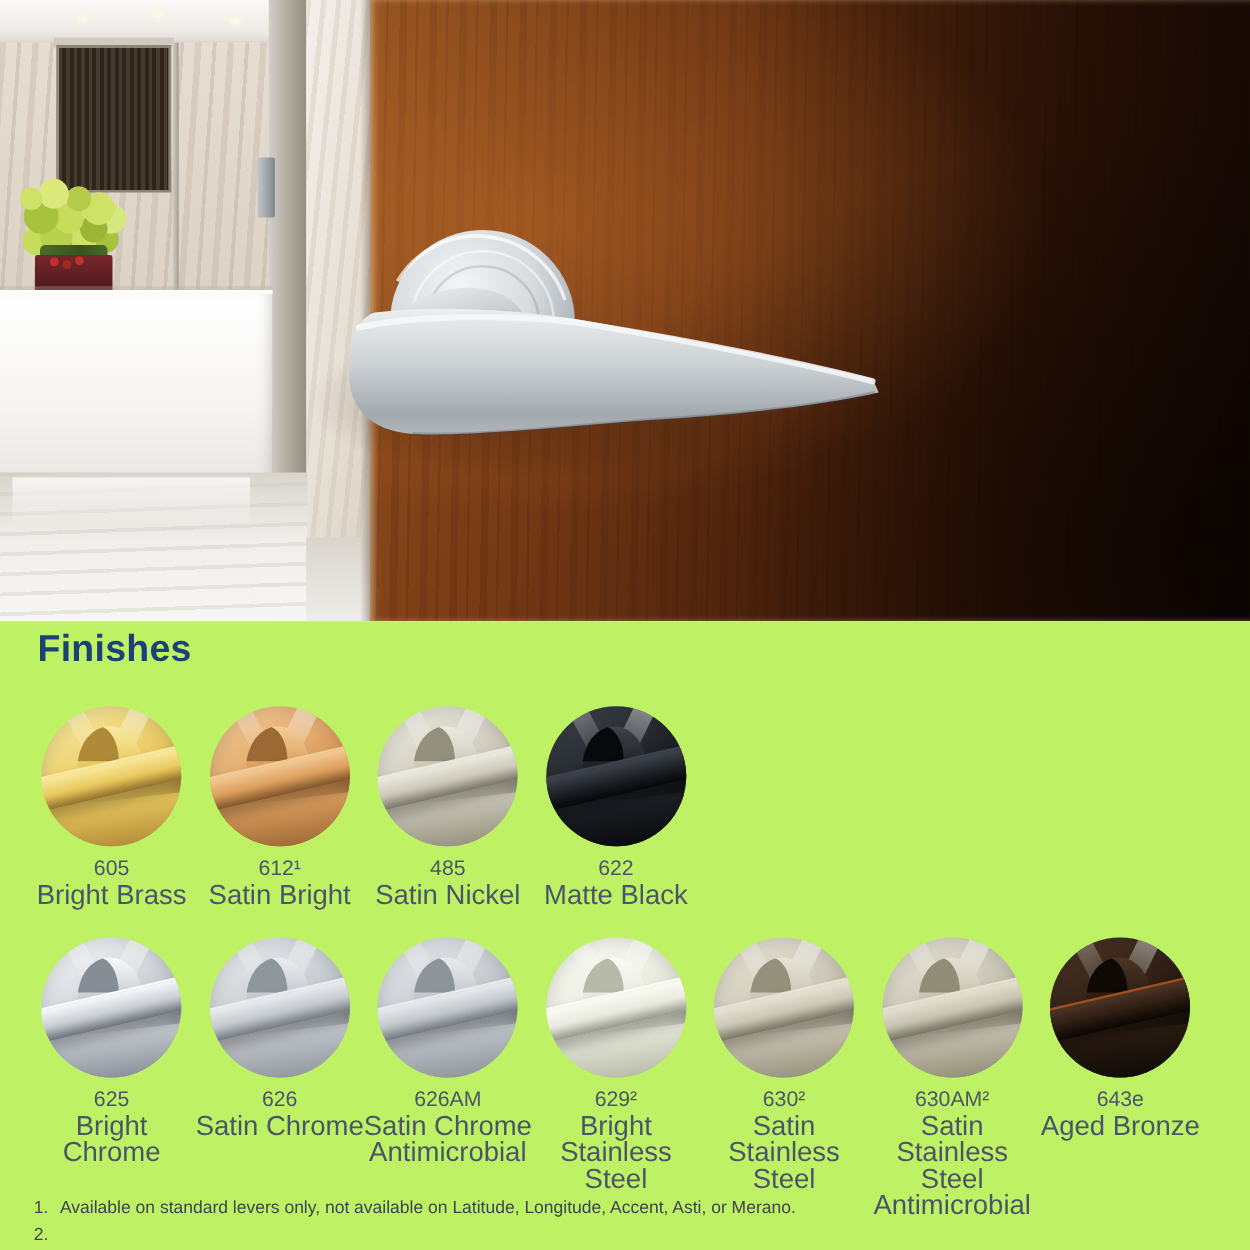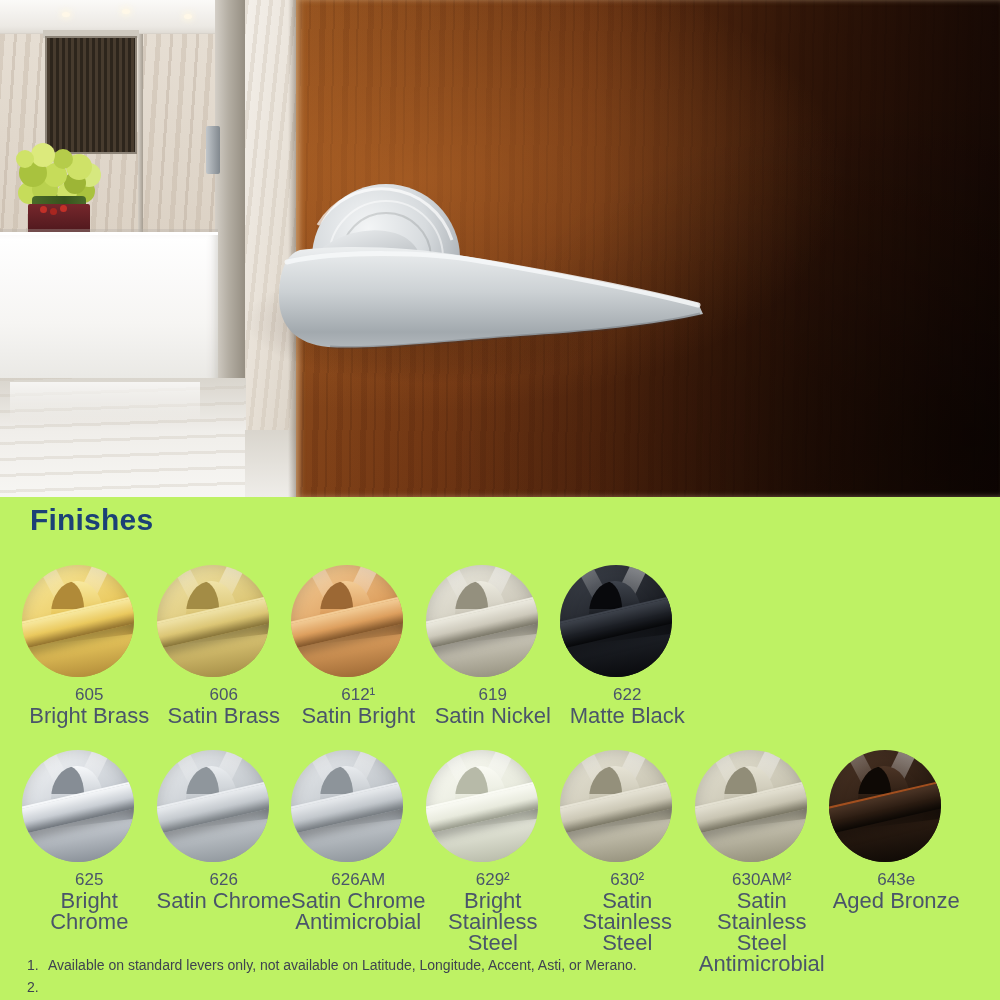--- a/index.html
+++ b/index.html
@@ -69,21 +69,21 @@
 
   .lever-svg { position:absolute; left:0; top:0; width:1000px; height:497px; pointer-events:none; }
 
   
   .finishes { position:absolute; left:0; top:497px; width:1000px; height:632px; background:#bef264; }
   .finishes-heading { position:absolute; left:30px; top:6px; font-size:30px; font-weight:bold;
     color:#1c4176; letter-spacing:.2px; }
 
   .swatch-row { position:absolute; left:0; width:1000px; display:flex; padding-left:22px; }
   .row-0 { top:68px; } .row-1 { top:253px; }
-  .cell { flex:0 0 134.5px; display:flex; flex-direction:column; }
+  .cell { flex:0 0 134.5px; display:flex; flex-direction:column; align-items:center; }
   .circle { position:relative; width:112px; height:112px; border-radius:50%; overflow:hidden;
     box-shadow: inset 0 0 16px rgba(0,0,0,.18); }
   .circle > div { position:absolute; }
   .ray  { top:-8%; left:54%; width:15%; height:58%; transform:rotate(26deg);
     background:linear-gradient(rgba(255,255,255,.5), rgba(255,255,255,0)); }
   .ray2 { top:-6%; left:24%; width:13%; height:50%; transform:rotate(-28deg);
     background:linear-gradient(rgba(255,255,255,.35), rgba(255,255,255,0)); }
   .arch { left:26%; top:14%; width:46%; height:30%; border-radius:50% 50% 0 0 / 100% 100% 0 0; overflow:hidden; }
   .hole { left:18%; top:30%; width:64%; height:85%; border-radius:50% 50% 0 0 / 100% 100% 0 0; }
   .band { left:-25%; top:39%; width:150%; height:24%; transform:rotate(-13deg);
@@ -175,33 +175,20 @@
               <div class="belly" style="background: linear-gradient(rgb(234, 201, 94), rgb(176, 138, 56));"></div>
               <div class="arch" style="background: linear-gradient(rgb(248, 233, 160), rgb(234, 201, 94));">
                 <div class="hole" style="background: rgb(176, 138, 56);"></div>
               </div>
               <div class="band" style="background: linear-gradient(rgb(248, 233, 160) 0%, rgb(234, 201, 94) 55%, rgb(176, 138, 56) 100%); border-top: 2px solid rgb(248, 233, 160);"></div>
             </div>
             <div class="code">605</div>
             <div class="fname">Bright Brass</div>
           </div>
           <div class="cell">
-            <div class="circle" style="background: linear-gradient(150deg, rgb(240, 227, 168) 5%, rgb(220, 198, 117) 52%, rgb(163, 140, 69) 100%);">
-              <div class="ray"></div>
-              <div class="ray2"></div>
-              <div class="belly" style="background: linear-gradient(rgb(220, 198, 117), rgb(163, 140, 69));"></div>
-              <div class="arch" style="background: linear-gradient(rgb(240, 227, 168), rgb(220, 198, 117));">
-                <div class="hole" style="background: rgb(163, 140, 69);"></div>
-              </div>
-              <div class="band" style="background: linear-gradient(rgb(240, 227, 168) 0%, rgb(220, 198, 117) 55%, rgb(163, 140, 69) 100%); border-top: 2px solid rgb(240, 227, 168);"></div>
-            </div>
-            <div class="code">606</div>
-            <div class="fname">Satin Brass</div>
-          </div>
-          <div class="cell">
             <div class="circle" style="background: linear-gradient(150deg, rgb(243, 204, 150) 5%, rgb(221, 159, 94) 52%, rgb(156, 104, 52) 100%);">
               <div class="ray"></div>
               <div class="ray2"></div>
               <div class="belly" style="background: linear-gradient(rgb(221, 159, 94), rgb(156, 104, 52));"></div>
               <div class="arch" style="background: linear-gradient(rgb(243, 204, 150), rgb(221, 159, 94));">
                 <div class="hole" style="background: rgb(156, 104, 52);"></div>
               </div>
               <div class="band" style="background: linear-gradient(rgb(243, 204, 150) 0%, rgb(221, 159, 94) 55%, rgb(156, 104, 52) 100%); border-top: 2px solid rgb(243, 204, 150);"></div>
             </div>
             <div class="code">612¹</div>
@@ -210,21 +197,21 @@
           <div class="cell">
             <div class="circle" style="background: linear-gradient(150deg, rgb(236, 234, 223) 5%, rgb(205, 201, 187) 52%, rgb(148, 144, 126) 100%);">
               <div class="ray"></div>
               <div class="ray2"></div>
               <div class="belly" style="background: linear-gradient(rgb(205, 201, 187), rgb(148, 144, 126));"></div>
               <div class="arch" style="background: linear-gradient(rgb(236, 234, 223), rgb(205, 201, 187));">
                 <div class="hole" style="background: rgb(148, 144, 126);"></div>
               </div>
               <div class="band" style="background: linear-gradient(rgb(236, 234, 223) 0%, rgb(205, 201, 187) 55%, rgb(148, 144, 126) 100%); border-top: 2px solid rgb(236, 234, 223);"></div>
             </div>
-            <div class="code">619</div>
+            <div class="code">485</div>
             <div class="fname">Satin Nickel</div>
           </div>
           <div class="cell">
             <div class="circle" style="background: linear-gradient(150deg, rgb(62, 67, 76) 5%, rgb(29, 32, 38) 52%, rgb(8, 9, 12) 100%);">
               <div class="ray"></div>
               <div class="ray2"></div>
               <div class="belly" style="background: linear-gradient(rgb(29, 32, 38), rgb(8, 9, 12));"></div>
               <div class="arch" style="background: linear-gradient(rgb(62, 67, 76), rgb(29, 32, 38));">
                 <div class="hole" style="background: rgb(8, 9, 12);"></div>
               </div>

